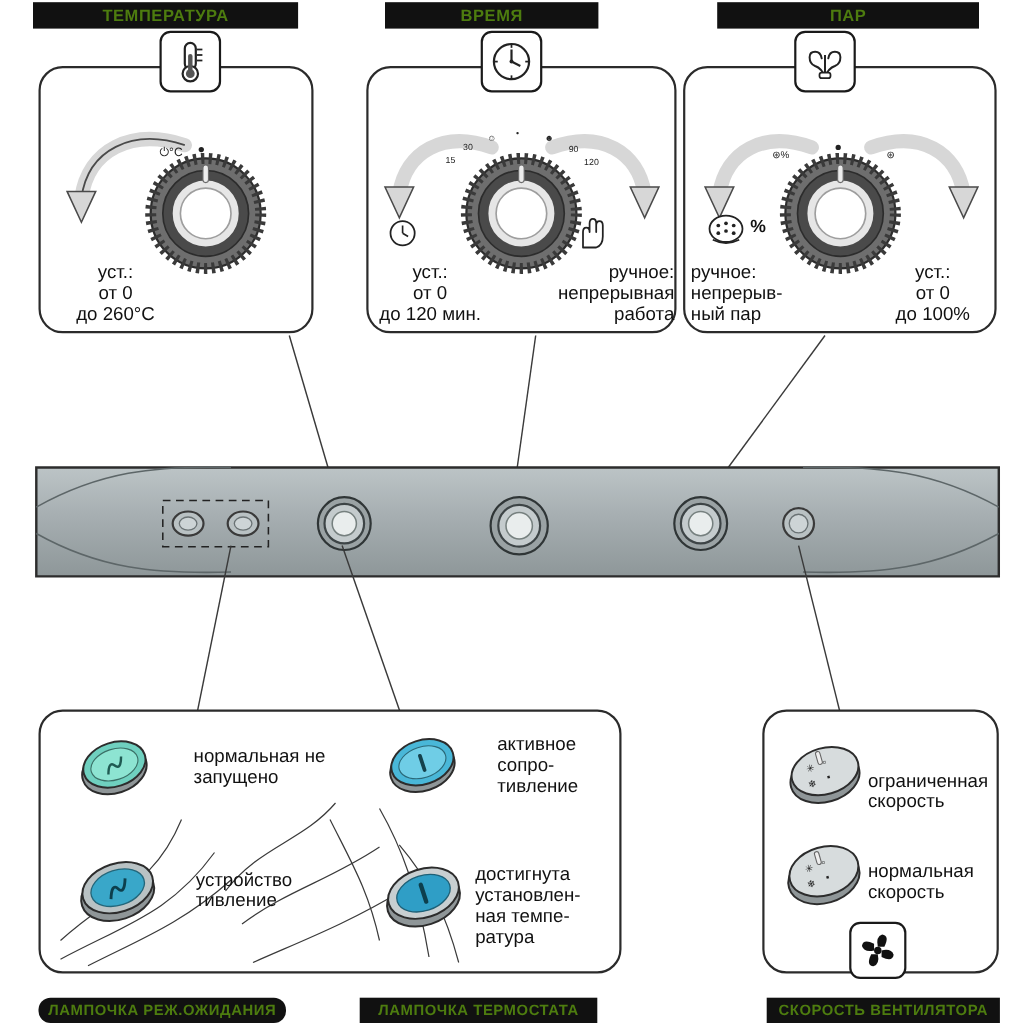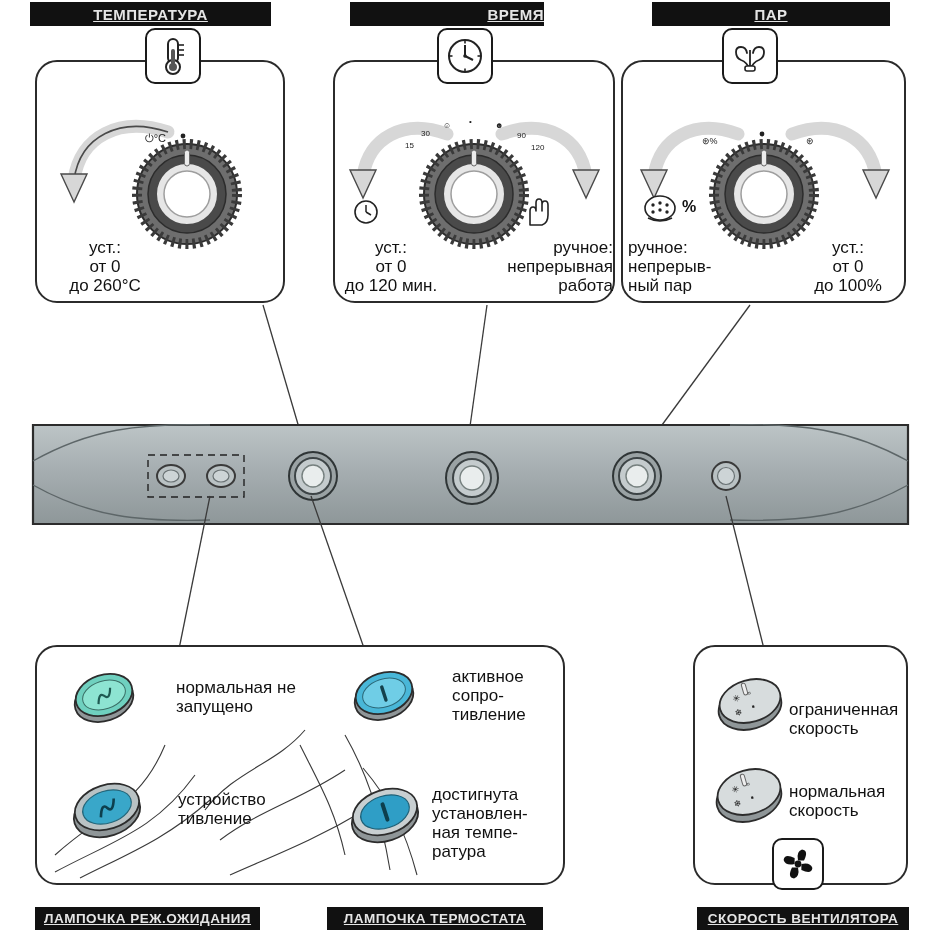--- a/index.html
+++ b/index.html
@@ -10,28 +10,27 @@
     position:relative;
     overflow:hidden;
     color:#111;
   }
   .abs{position:absolute;}
 
   
   .banner{
     position:absolute;
     background:#111;
-    color:#e5e5e5;
+    color:#4d7c0f;
     font-weight:bold;
     letter-spacing:.5px;
     text-align:center;
     display:flex;align-items:center;justify-content:center;
     font-size:15px;
     height:24px;
-    text-decoration:underline;
   }
   .banner.bottom{font-size:13.5px;height:23px;}
 
   
   .panel{
     position:absolute;
     border:2px solid #2b2b2b;
     border-radius:22px;
     background:#fff;
     box-sizing:border-box;
@@ -62,21 +61,21 @@
   #control-bar{position:absolute;}
 
   svg{display:block;overflow:visible;}
 </style>
 </head>
 <body>
 
 <div class="banner" style="left:30px;top:2px;width:241px;">
   <span>ТЕМПЕРАТУРА</span>
 </div>
-<div class="banner" style="left:350px;top:2px;width:194px;justify-content:flex-end;">
+<div class="banner" style="left:350px;top:2px;width:194px;">
   <span>ВРЕМЯ</span>
 </div>
 <div class="banner" style="left:634px;top:2px;width:238px;margin-left:18px;">
   <span>ПАР</span>
 </div>
 
 <div class="panel" style="left:35px;top:60px;width:250px;height:243px;"></div>
 
 <div class="iconbox" style="left:145px;top:28px;">
   <svg width="38" height="42" viewBox="0 0 38 42">
@@ -404,21 +403,21 @@
 <div class="iconbox" style="left:772px;top:838px;width:52px;height:52px;">
   <svg width="36" height="36" viewBox="0 0 36 36">
     <circle cx="18" cy="18" r="3.4" fill="#111"></circle>
     <path d="M18 14.6 q-2-9 4-11 q7 1 2 11 z" fill="#111"></path>
     <path d="M21.4 18 q9-2 11 4 q-1 7 -11 2 z" fill="#111"></path>
     <path d="M18 21.4 q2 9 -4 11 q-7-1 -2-11 z" fill="#111"></path>
     <path d="M14.6 18 q-9 2 -11-4 q1-7 11-2 z" fill="#111"></path>
   </svg>
 </div>
 
-<div class="banner bottom" style="left:35px;top:907px;width:225px;">
+<div class="banner bottom" style="left:35px;top:907px;width:225px;border-radius:11px;">
   <span>ЛАМПОЧКА РЕЖ.ОЖИДАНИЯ</span>
 </div>
 <div class="banner bottom" style="left:327px;top:907px;width:216px;">
   <span>ЛАМПОЧКА ТЕРМОСТАТА</span>
 </div>
 <div class="banner bottom" style="left:697px;top:907px;width:212px;">
   <span>СКОРОСТЬ ВЕНТИЛЯТОРА</span>
 </div>
 
 </body></html>

